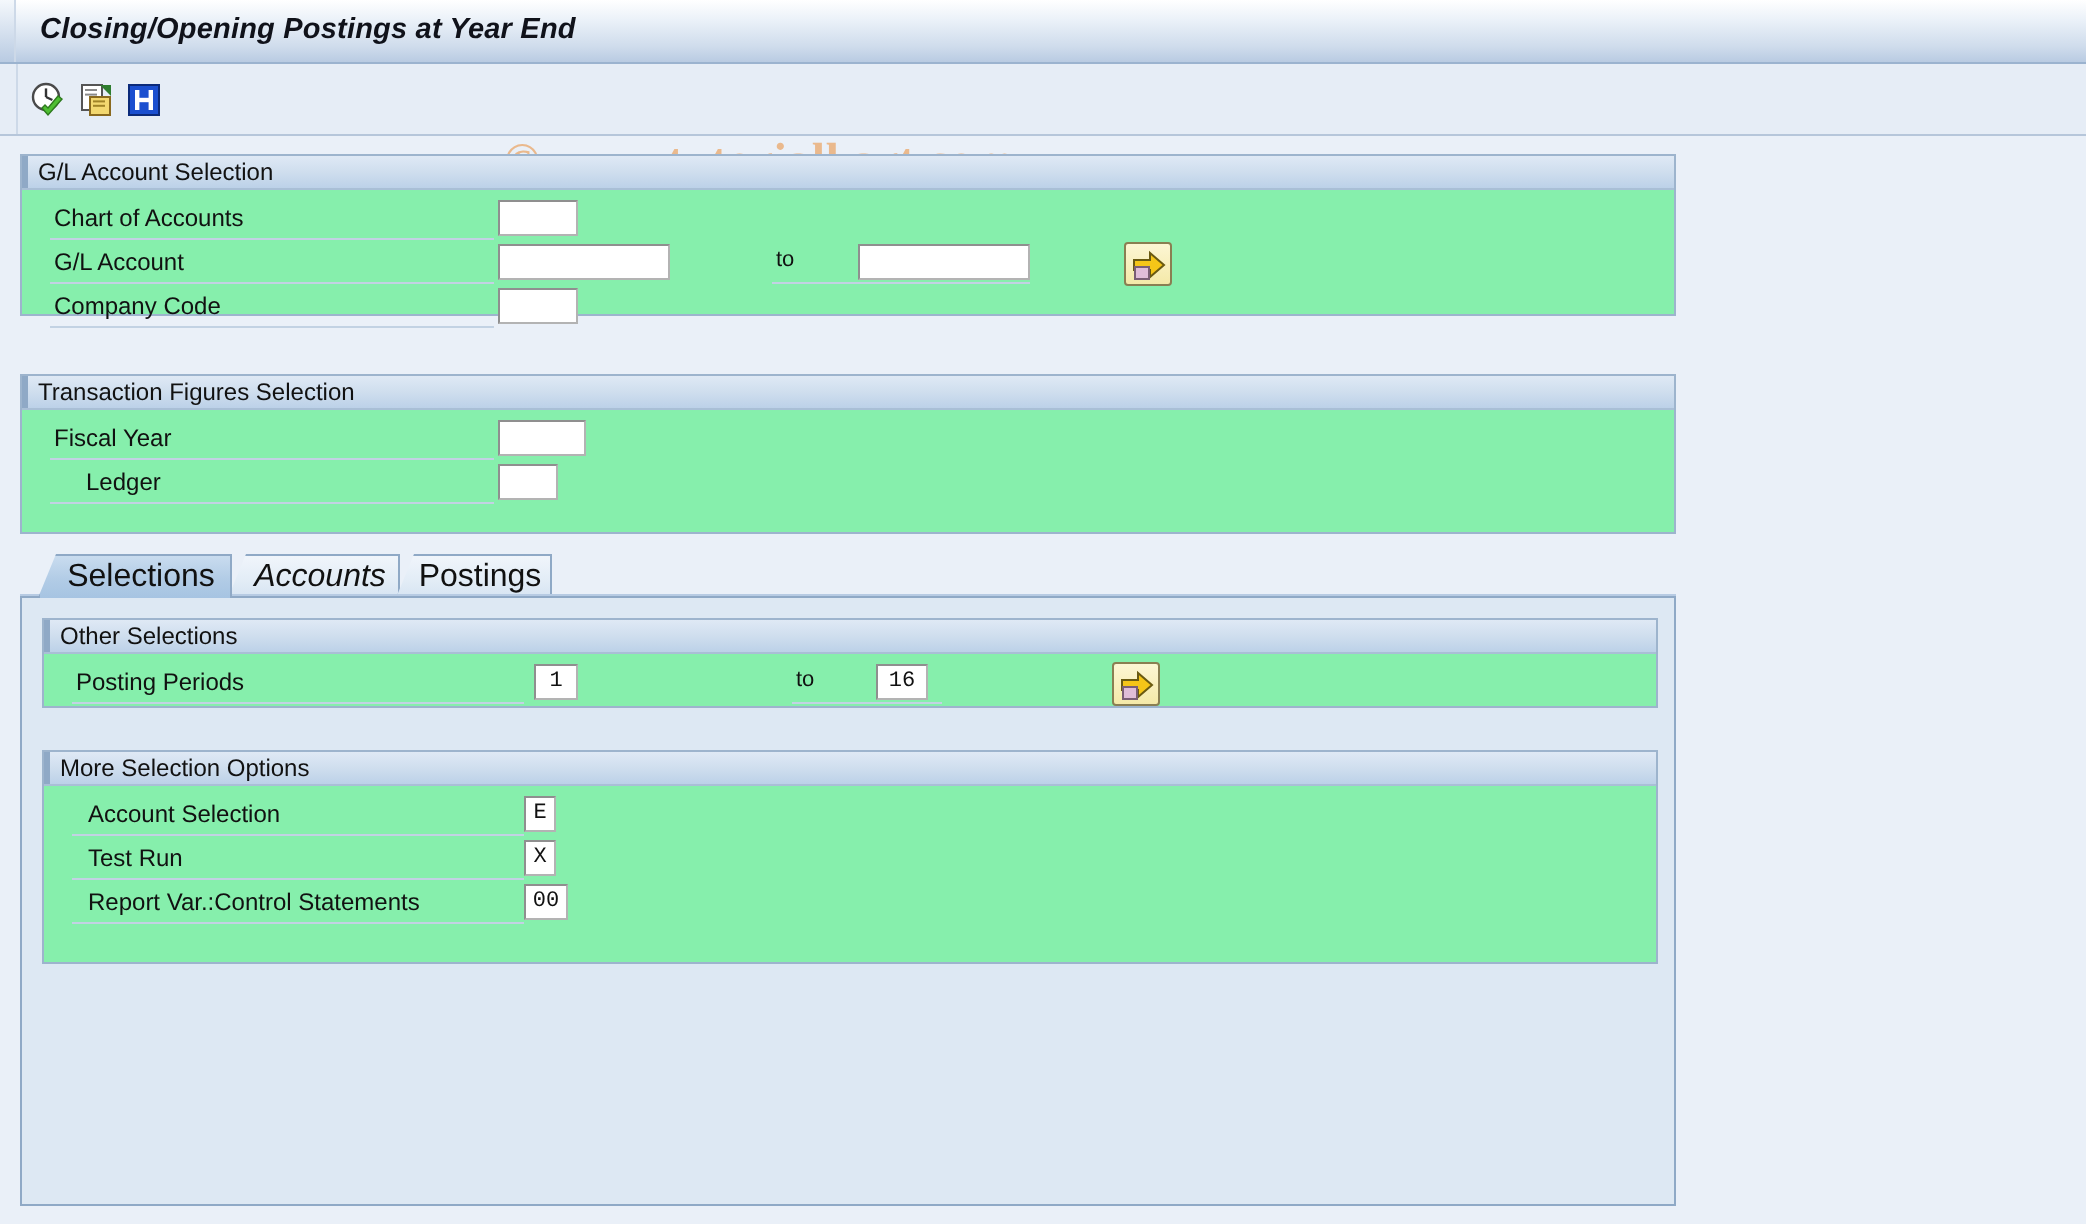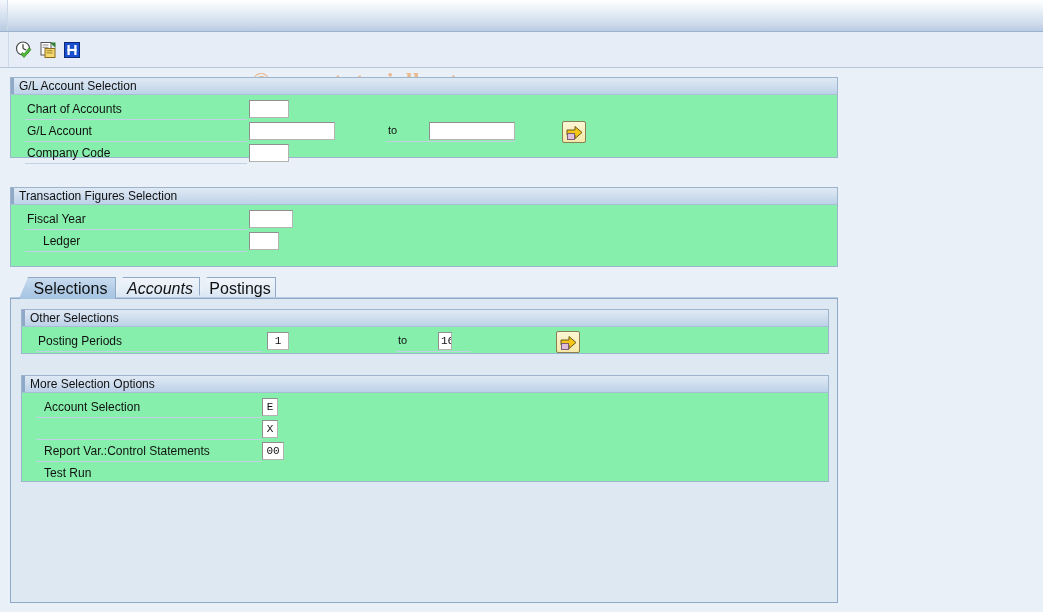--- a/index.html
+++ b/index.html
@@ -186,20 +186,21 @@
   .tabtop-line {
     position: absolute; left: 10px; top: 297px; width: 828px; height: 2px;
     background: #b7cbe3;
   }
 </style>
 </head>
 <body>
 
 <div class="titlebar">
   <div class="edge-l"></div>
+  <div class="title-text">Closing/Opening Postings at Year End</div>
 </div>
 
 <div class="toolbar">
   <div class="tb-left-edge"></div>
 
   <div class="tb-btn" style="left:14px;">
     <svg width="20" height="20" viewBox="0 0 20 20">
       <circle cx="9" cy="8.5" r="6.5" fill="#ffffff" stroke="#4a4a4a" stroke-width="1.2"></circle>
       <line x1="9" y1="8.5" x2="9" y2="4.2" stroke="#333" stroke-width="1.2"></line>
       <line x1="9" y1="8.5" x2="12.2" y2="10" stroke="#333" stroke-width="1.2"></line>
@@ -310,21 +311,21 @@
       <div class="accent"></div>
       <div class="hdr-label">Other Selections</div>
     </div>
     <div class="group-body">
       <div class="frow" style="top:4px; width:808px;">
         <div class="fline" style="left:14px; width:226px;"></div>
         <div class="flabel" style="left:16px;">Posting Periods</div>
         <div class="inp" style="left:245px; width:22px;">1</div>
         <div class="to-line" style="left:374px; width:75px;"></div>
         <div class="to-lbl" style="left:376px;">to</div>
-        <div class="inp" style="left:416px; width:14px;">16</div>
+        <div class="inp" style="left:416px; width:26px;">16</div>
         <div class="msel" style="left:534px; top:0px;">
           <svg width="18" height="18" viewBox="0 0 18 18">
             <path d="M1 6 L9 6 L9 2.5 L16 8.5 L9 14.5 L9 11 L1 11 Z" fill="#f5c518" stroke="#6a5a12" stroke-width="1"></path>
             <rect x="1.5" y="9.5" width="7" height="6" fill="#e0bdd8" stroke="#7a5e74" stroke-width="1"></rect>
           </svg>
         </div>
       </div>
     </div>
   </div>
 
@@ -336,21 +337,21 @@
     <div class="group-body">
 
       <div class="frow" style="top:4px; width:808px;">
         <div class="fline" style="left:14px; width:226px;"></div>
         <div class="flabel" style="left:22px;">Account Selection</div>
         <div class="inp" style="left:240px; width:16px;">E</div>
       </div>
 
       <div class="frow" style="top:26px; width:808px;">
         <div class="fline" style="left:14px; width:226px;"></div>
-        <div class="flabel" style="left:22px;margin-top:44px;">Test Run</div>
+        <div class="flabel" style="left:22px;">Test Run</div>
         <div class="inp" style="left:240px; width:16px;">X</div>
       </div>
 
       <div class="frow" style="top:48px; width:808px;">
         <div class="fline" style="left:14px; width:226px;"></div>
         <div class="flabel" style="left:22px;">Report Var.:Control Statements</div>
         <div class="inp" style="left:240px; width:22px;">00</div>
       </div>
 
     </div>

